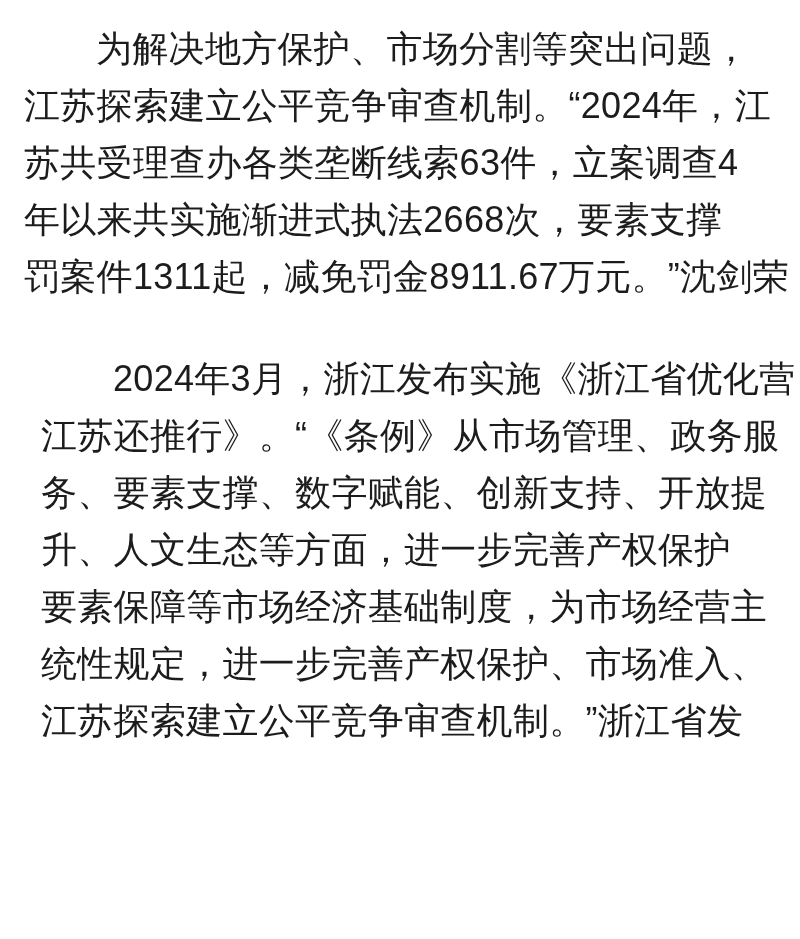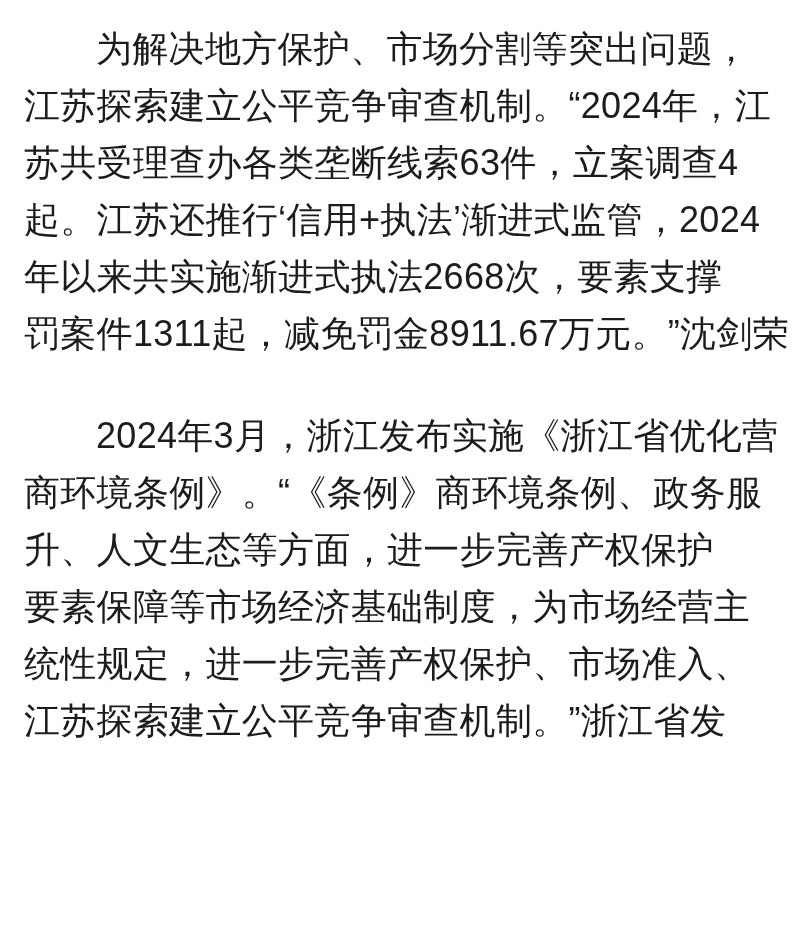--- a/index.html
+++ b/index.html
@@ -22,44 +22,45 @@
     line-height: 57px;
     color: #1c1c1c;
     font-weight: 400;
     letter-spacing: 0.3px;
   }
   .paragraph {
     margin: 0;
   }
   .paragraph + .paragraph {
     margin-top: 45px;
+    margin-left: 17px;
   }
   .line {
     white-space: nowrap;
   }
   .first-line {
     text-indent: 2em;
   }
 </style>
 </head>
 <body>
 
 <div class="page">
 
   <div class="paragraph">
     <div class="line first-line">为解决地方保护、市场分割等突出问题，</div>
     <div class="line">江苏探索建立公平竞争审查机制。“2024年，江</div>
     <div class="line">苏共受理查办各类垄断线索63件，立案调查4</div>
-    <div class="line">起。江苏还推行‘信用+执法’渐进式监管，2024</div>
     <div class="line">年以来共实施渐进式执法2668次，要素支撑</div>
     <div class="line">罚案件1311起，减免罚金8911.67万元。”沈剑荣</div>
   </div>
 
   <div class="paragraph">
     <div class="line first-line">2024年3月，浙江发布实施《浙江省优化营</div>
-    <div class="line">商环境条例》。“《条例》商环境条例、政务服</div>
+    <div class="line">江苏还推行》。“《条例》从市场管理、政务服</div>
+    <div class="line">务、要素支撑、数字赋能、创新支持、开放提</div>
     <div class="line">升、人文生态等方面，进一步完善产权保护</div>
     <div class="line">要素保障等市场经济基础制度，为市场经营主</div>
     <div class="line">统性规定，进一步完善产权保护、市场准入、</div>
     <div class="line">江苏探索建立公平竞争审查机制。”浙江省发</div>
   </div>
 
 </div>
 
 </body></html>

